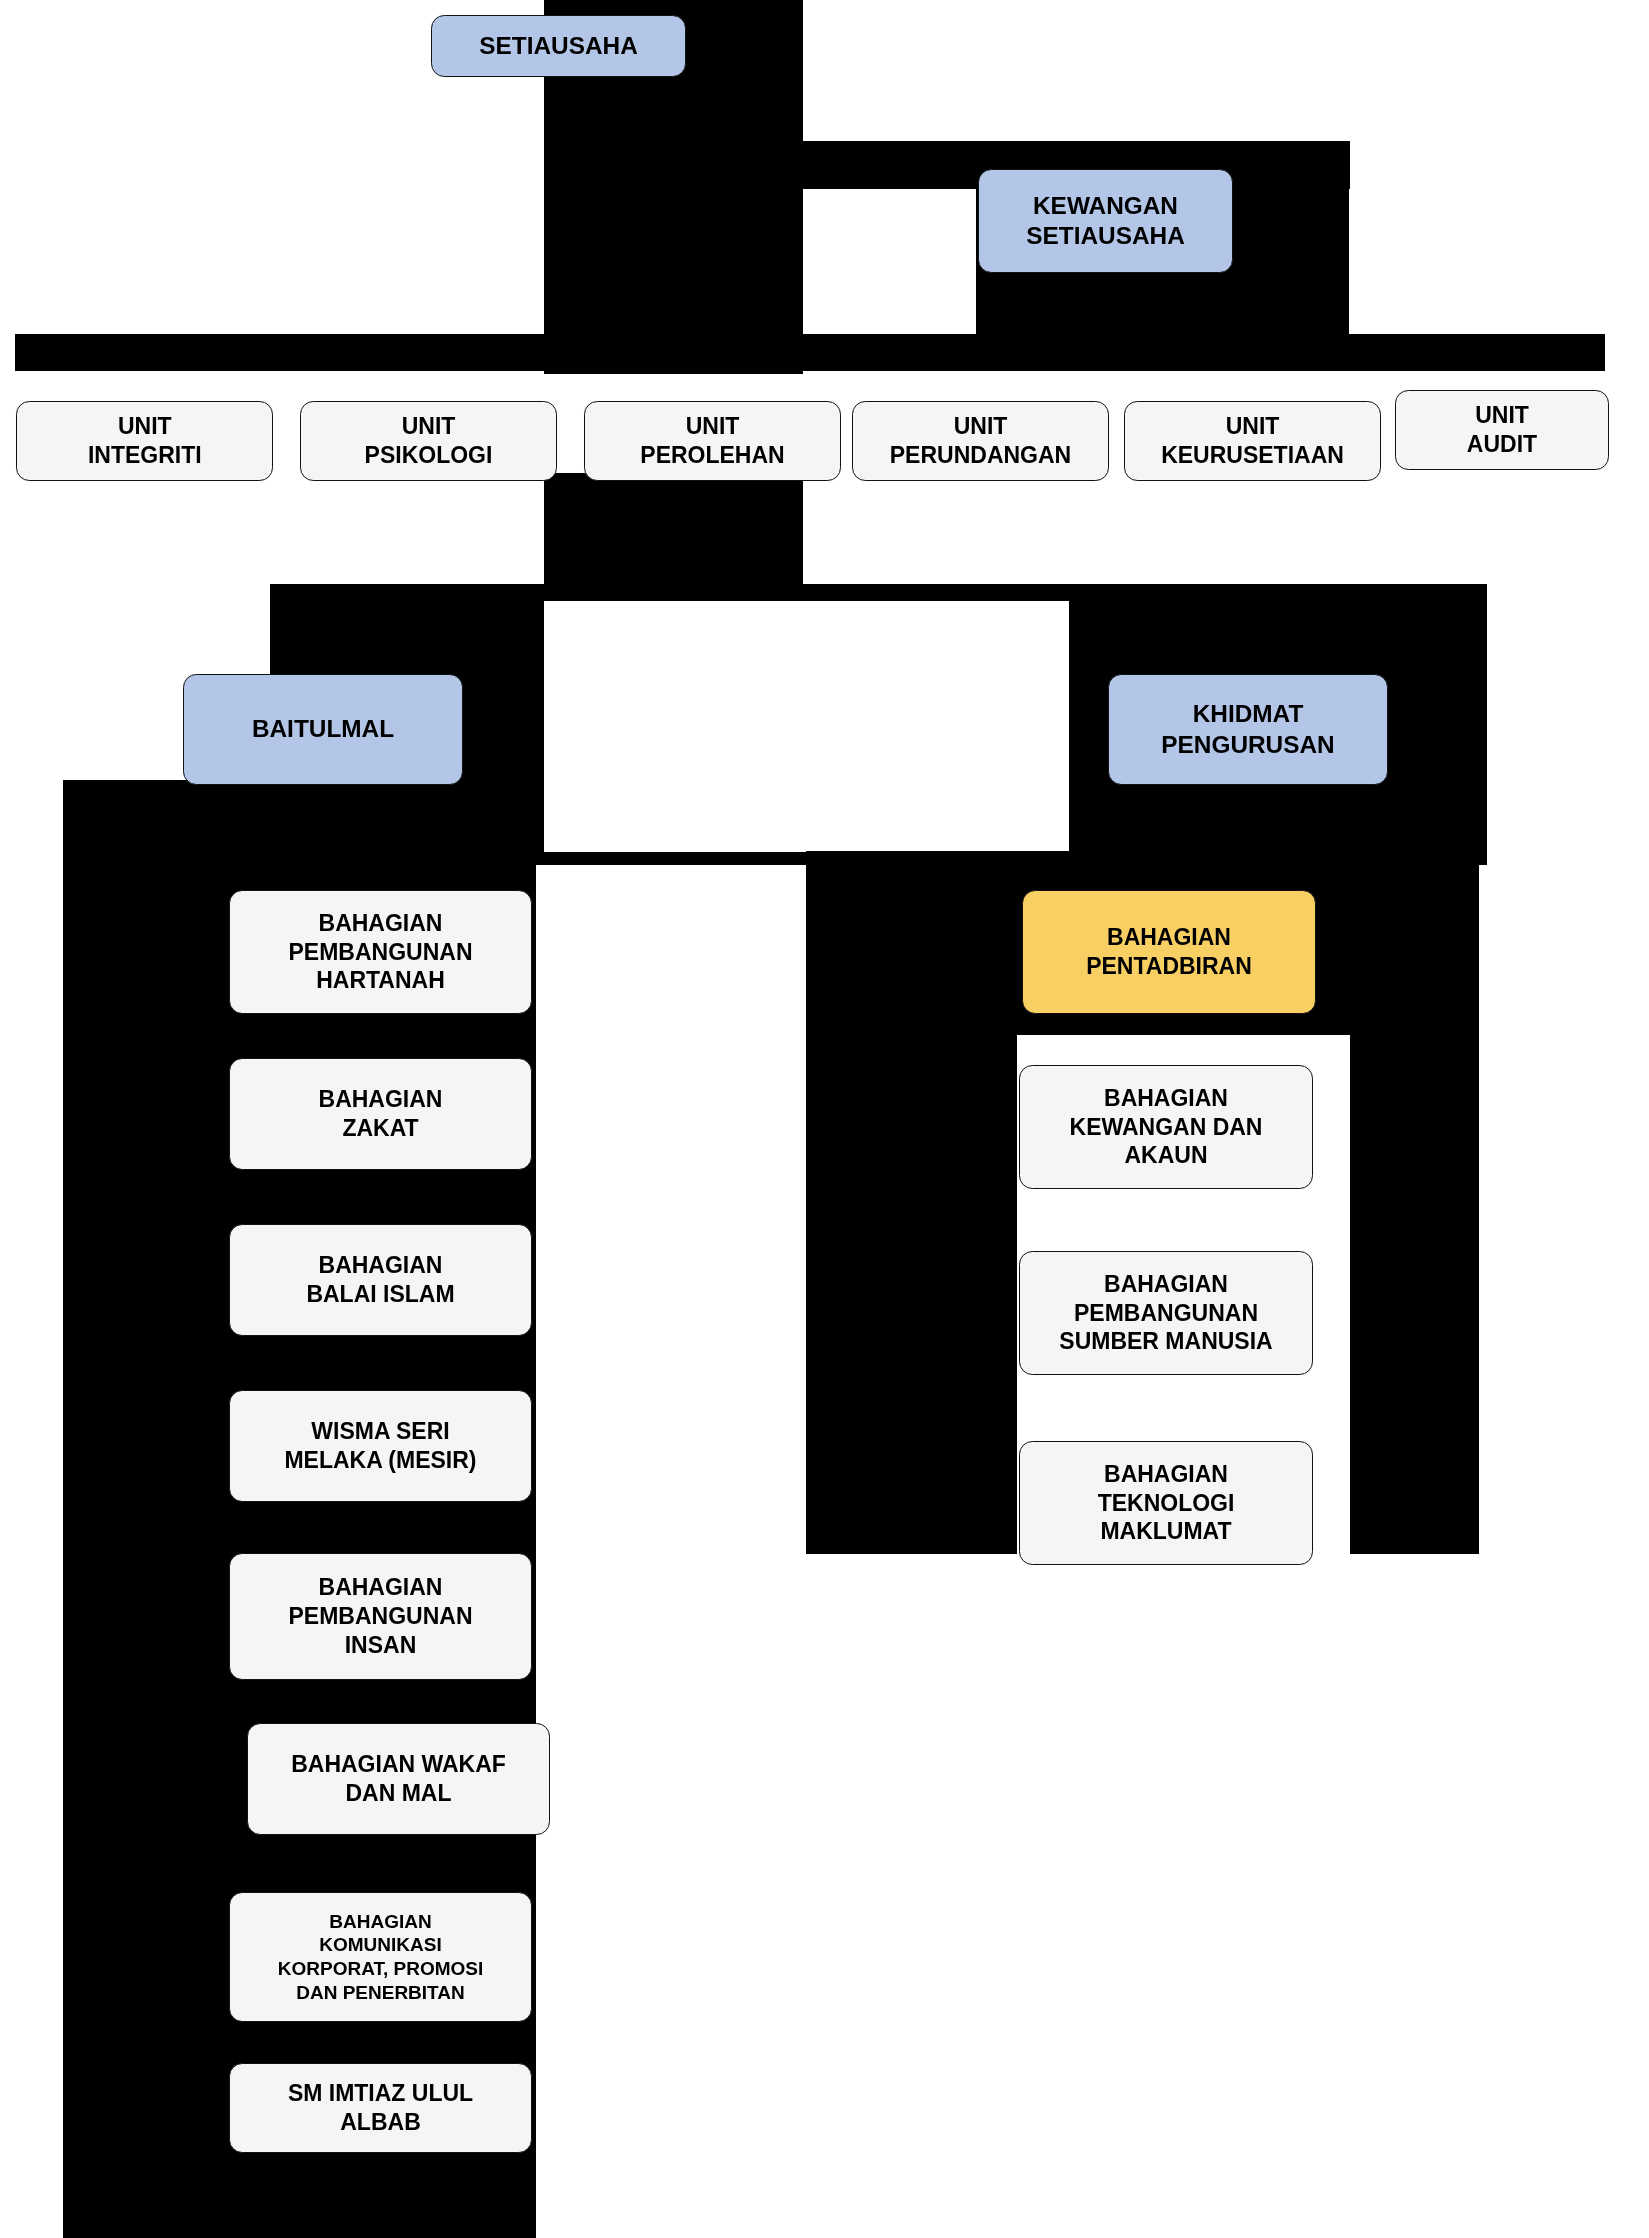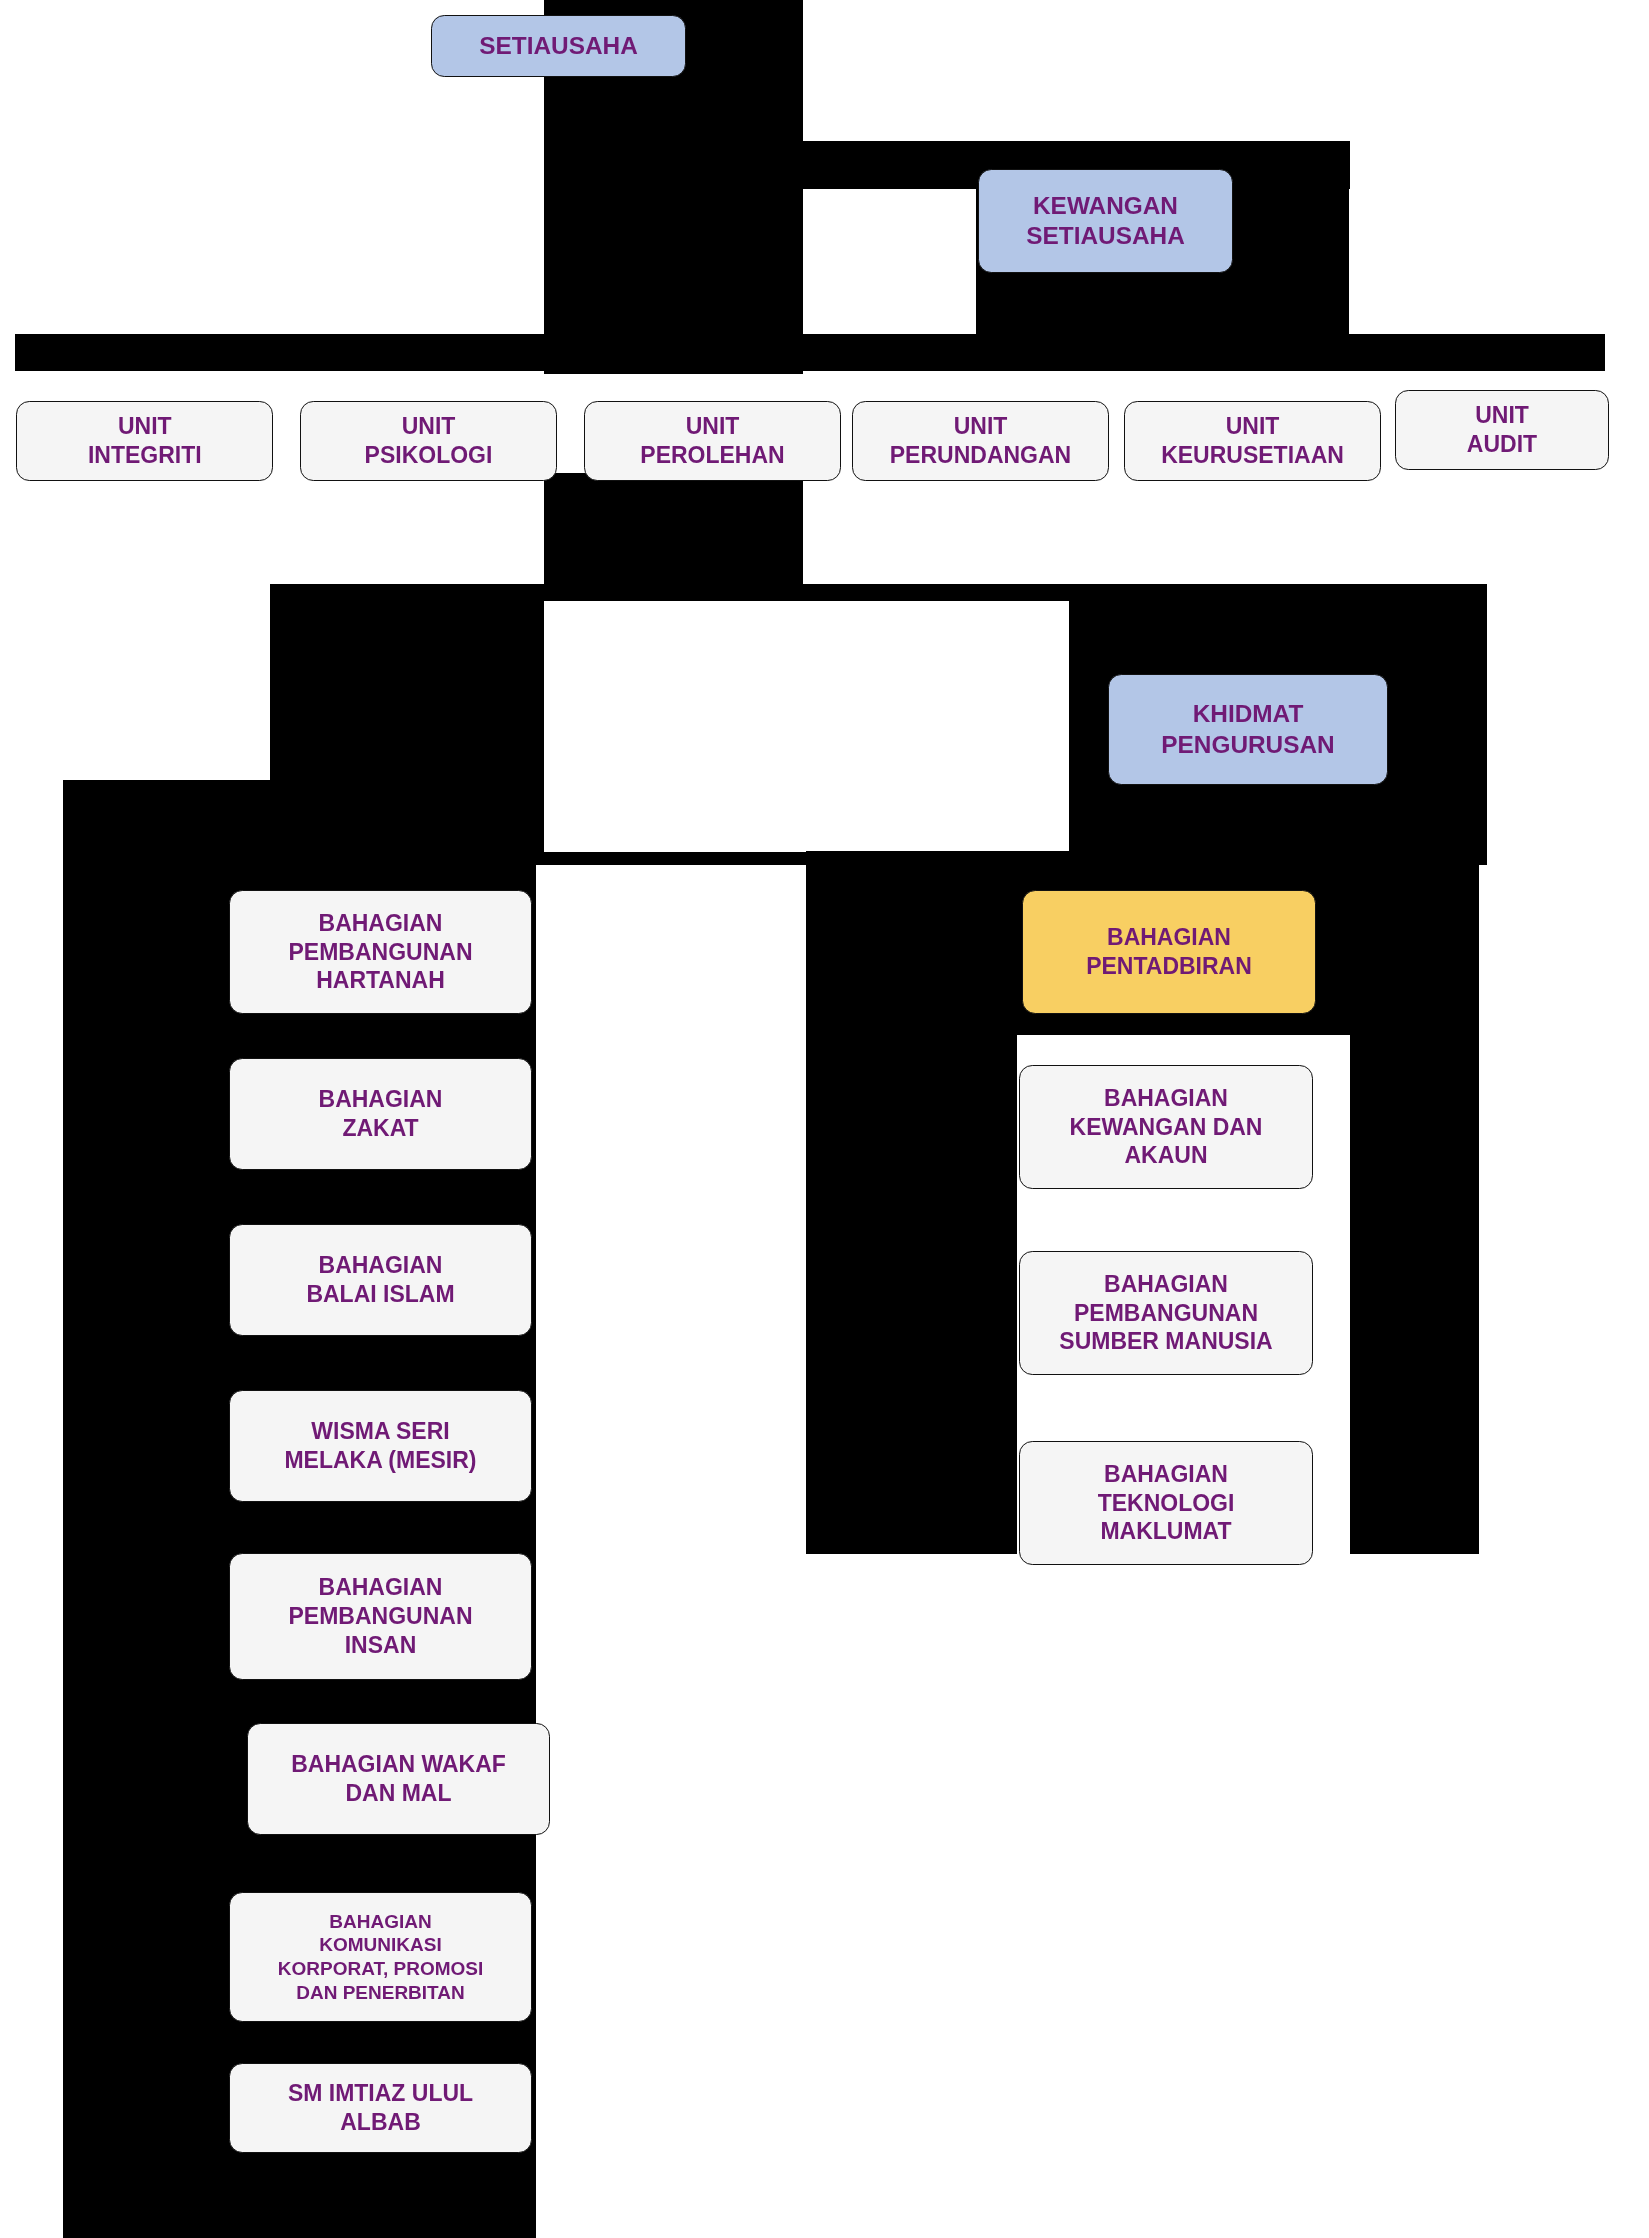--- a/index.html
+++ b/index.html
@@ -24,21 +24,21 @@
   .node {
     position: absolute;
     box-sizing: border-box;
     display: flex;
     align-items: center;
     justify-content: center;
     text-align: center;
     border: 1.5px solid #111111;
     border-radius: 13.3px;
     font-weight: bold;
-    color: #701a75;
+    color: #000000;
     line-height: 1.25;
     padding: 3px 6px;
   }
   .node.blue {
     background: #b3c6e7;
   }
   .node.white {
     background: #f5f5f5;
   }
   .node.yellow {
@@ -106,20 +106,23 @@
   <div class="node white t31" style="left:1124px;top:401px;width:257px;height:80px;">
     <span style="white-space:pre-line;">UNIT
 KEURUSETIAAN</span>
   </div>
 
   <div class="node white t31" style="left:1395px;top:390px;width:214px;height:80px;">
     <span style="white-space:pre-line;">UNIT
 AUDIT</span>
   </div>
 
+  <div class="node blue t33" style="left:183px;top:674px;width:280px;height:111px;">
+    <span style="white-space:pre-line;">BAITULMAL</span>
+  </div>
 
   <div class="node blue t33" style="left:1108px;top:674px;width:280px;height:111px;">
     <span style="white-space:pre-line;">KHIDMAT
 PENGURUSAN</span>
   </div>
 
   <div class="node white t31" style="left:229px;top:890px;width:303px;height:124px;">
     <span style="white-space:pre-line;">BAHAGIAN
 PEMBANGUNAN
 HARTANAH</span>

